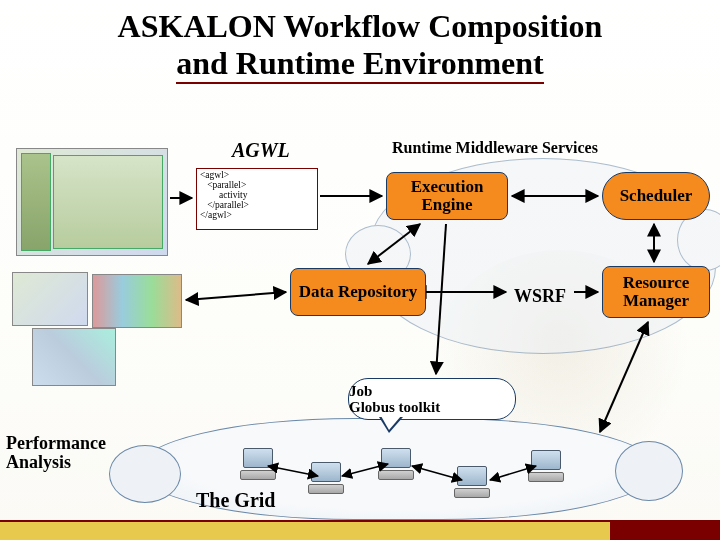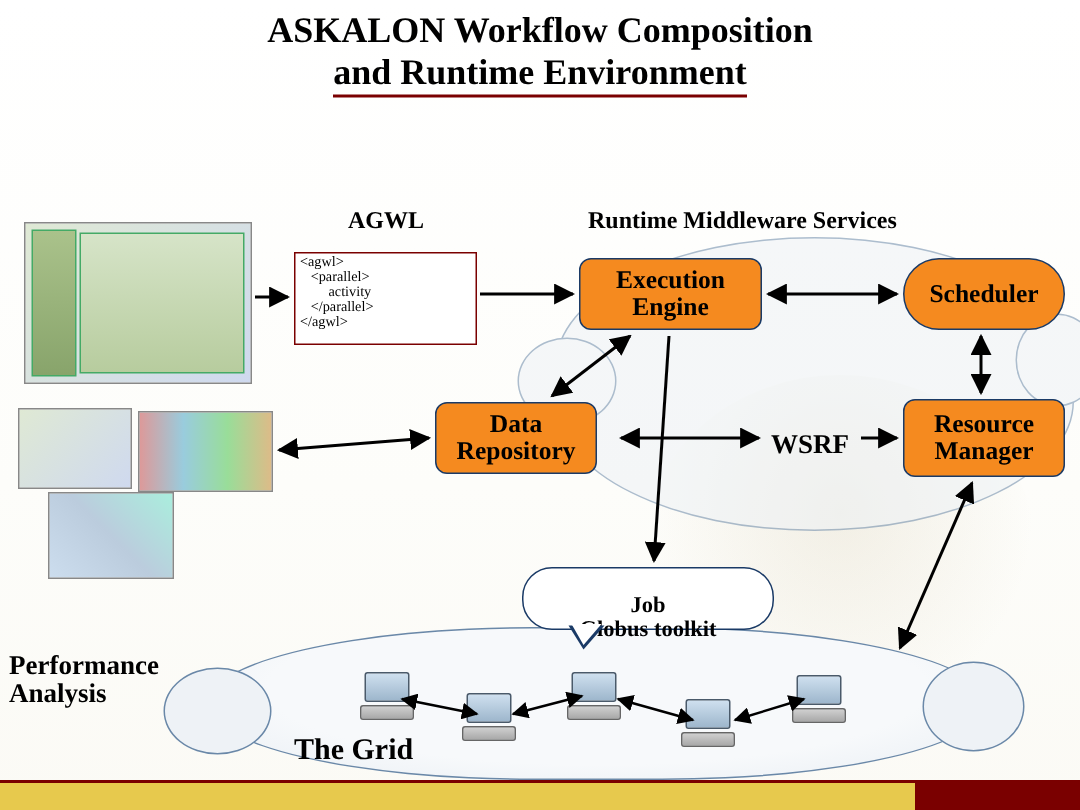--- a/index.html
+++ b/index.html
@@ -1,53 +1,53 @@
 <!DOCTYPE html>
 <html><head>
 <meta charset="utf-8">
 <style>
   * { box-sizing: border-box; margin: 0; padding: 0; }
   html, body { width: 720px; height: 540px; font-family: Georgia, 'Times New Roman', serif; background: #fff; overflow: hidden; position: relative; }
   .slide { width: 720px; height: 540px; position: relative; background: linear-gradient(180deg,#ffffff 0%,#fdfdfa 60%,#fbfaf5 100%); }
-  .title { text-align: center; font-size: 24px; font-weight: bold; padding-top: 8px; line-height: 1.15; font-family: 'Times New Roman', serif; }
+  .title { text-align: center; font-size: 32px; font-weight: bold; padding-top: 8px; line-height: 1.15; font-family: 'Times New Roman', serif; }
   .title .under { border-bottom: 2.5px solid #7a0000; display: inline; padding-bottom: 1px; }
   .section-label { font-family: 'Comic Sans MS', cursive; font-weight: bold; font-size: 18px; position: absolute; line-height: 1.05; }
   .uml-label { left: 6px; top: 92px; width: 210px; }
-  .agwl-label { left: 232px; top: 140px; font-size: 16px; }
+  .agwl-label { left: 232px; top: 140px; font-size: 20px; font-style: italic; }
   .rms-label { left: 392px; top: 140px; font-size: 16px; }
   .perf-label { left: 6px; top: 390px; margin-top: 44px; }
   .grid-label { left: 196px; top: 490px; font-size: 20px; }
   
   .thumb { position: absolute; border: 1px solid #888; background: linear-gradient(135deg,#dfe9d4,#cfd9ef); }
   .thumb.uml { left: 16px; top: 148px; width: 152px; height: 108px; }
   .thumb.uml::before,.thumb.uml::after { content:""; position:absolute; background: linear-gradient(#aac28b,#88a46b); border:1px solid #4a6; }
   .thumb.uml::before { left:4px; top:4px; width:28px; height:96px; }
   .thumb.uml::after  { left:36px; top:6px; width:108px; height:92px; background:linear-gradient(#d6e4c8,#b7cc9e); }
   .thumb.perf1 { left: 12px; top: 272px; width: 76px; height: 54px; }
   .thumb.perf2 { left: 92px; top: 274px; width: 90px; height: 54px; background:linear-gradient(90deg,#d99,#9cd,#9d9,#db8);}
   .thumb.perf3 { left: 32px; top: 328px; width: 84px; height: 58px; background:linear-gradient(45deg,#cde,#bcd,#aed);}
   
   .node { position: absolute; background: #f58a1f; border: 1.5px solid #1a3a66; border-radius: 8px; text-align: center; font-family: 'Comic Sans MS', cursive; font-weight: bold; font-size: 17px; color: #000; display: flex; align-items: center; justify-content: center; line-height: 1.05; padding: 4px 6px; }
   .exec   { left: 386px; top: 172px; width: 122px; height: 48px; }
   .sched  { left: 602px; top: 172px; width: 108px; height: 48px; border-radius: 24px; }
-  .datar  { left: 290px; top: 268px; width: 108px; height: 48px; }
+  .datar  { left: 290px; top: 268px; width: 136px; height: 48px; }
   .resm   { left: 602px; top: 266px; width: 108px; height: 52px; }
   .wsrf   { position:absolute; left: 514px; top: 286px; font-family:'Comic Sans MS',cursive; font-weight:bold; font-size:18px; }
   
   .agwl-code { position:absolute; left: 196px; top: 168px; width: 122px; height: 62px; background:#fff; border:1.5px solid #7a0000; font-family:'Comic Sans MS',cursive; font-size:9.5px; line-height:1.05; padding:2px 3px; color:#000; white-space:pre; }
   
   .cloud { position:absolute; border:1.5px solid #6a88a8; background:#eef2f6; }
   .midcloud { left: 370px; top: 158px; width: 346px; height: 196px; border-radius: 50% / 44%; opacity:0.55; z-index:0; }
   .midcloud::before,.midcloud::after{content:"";position:absolute;border:1.5px solid #6a88a8;background:#eef2f6;border-radius:50%;}
   .midcloud::before{left:-26px;top:66px;width:64px;height:56px;}
   .midcloud::after{right:-18px;top:50px;width:54px;height:60px;}
   
   .node,.datar,.wsrf,.section-label,.agwl-code,.job { z-index: 3; }
   
-  .job { position:absolute; left: 348px; top: 378px; width: 168px; height: 42px; background:#fff; border:1.5px solid #1a3a66; border-radius: 20px; text-align:center; font-family:'Comic Sans MS',cursive; font-size:15px; font-weight:bold; line-height:1.05; padding-top:18px;}
+  .job { position:absolute; left: 348px; top: 378px; width: 168px; height: 42px; background:#fff; border:1.5px solid #1a3a66; border-radius: 20px; font-family:'Comic Sans MS',cursive; font-size:15px; font-weight:bold; line-height:1.05; padding-top:5px;}
   .job::after{content:"";position:absolute;left:30px;bottom:-14px;width:0;height:0;border-left:10px solid transparent;border-right:14px solid transparent;border-top:16px solid #1a3a66;}
   .job::before{content:"";position:absolute;left:32px;bottom:-11px;width:0;height:0;border-left:8px solid transparent;border-right:12px solid transparent;border-top:14px solid #fff;z-index:1;}
   
   .gridcloud { position:absolute; left: 138px; top: 418px; width: 520px; height: 102px; border:1.5px solid #6a88a8; border-radius:50%/60%; background:radial-gradient(ellipse at 50% 40%,#f7f9fb 60%,#e7edf3 100%); z-index:1;}
   .gridcloud::before,.gridcloud::after{content:"";position:absolute;border:1.5px solid #6a88a8;background:#eef2f6;border-radius:50%;}
   .gridcloud::before{left:-30px;top:26px;width:70px;height:56px;}
   .gridcloud::after{right:-26px;top:22px;width:66px;height:58px;}
   .machine{position:absolute;width:40px;height:34px;z-index:2;}
   .machine .mon{width:30px;height:20px;background:linear-gradient(#cfe0ef,#9db6cc);border:1px solid #4a5a6a;border-radius:2px;margin:0 auto;}
   .machine .base{width:36px;height:10px;background:linear-gradient(#d0d0d0,#a8a8a8);border:1px solid #666;margin:2px auto 0;border-radius:2px;}

